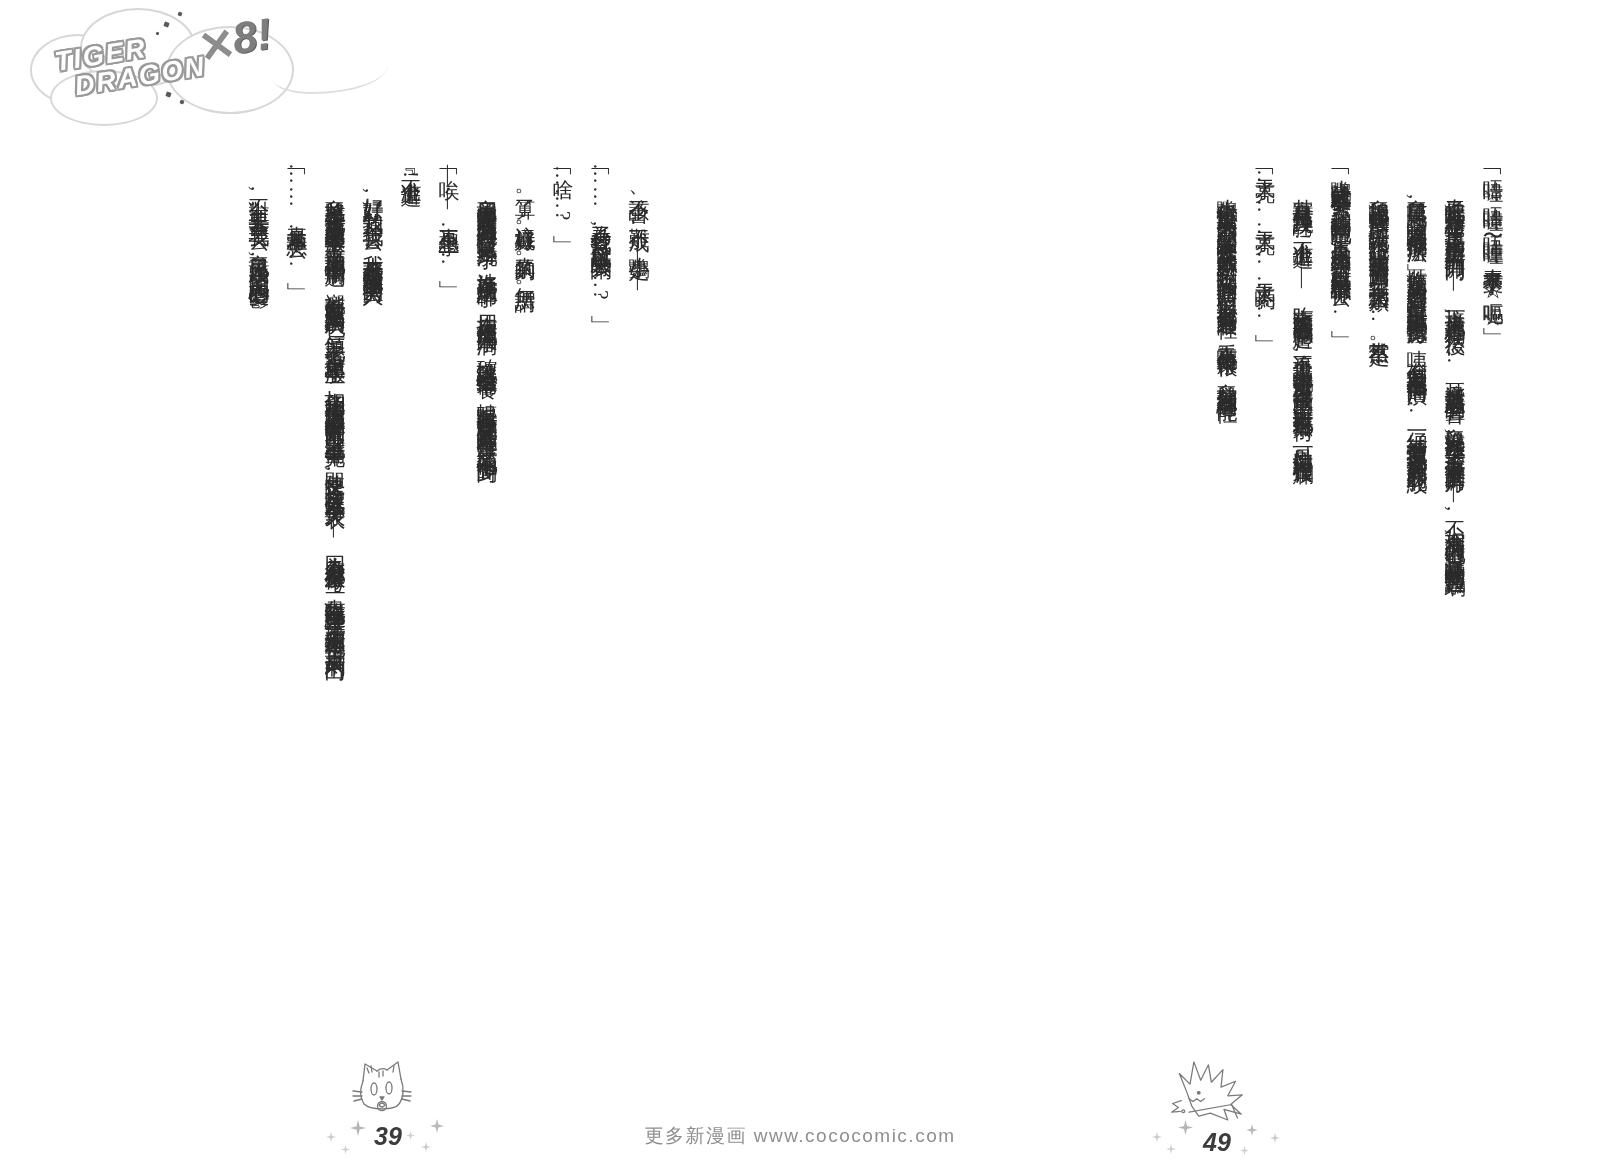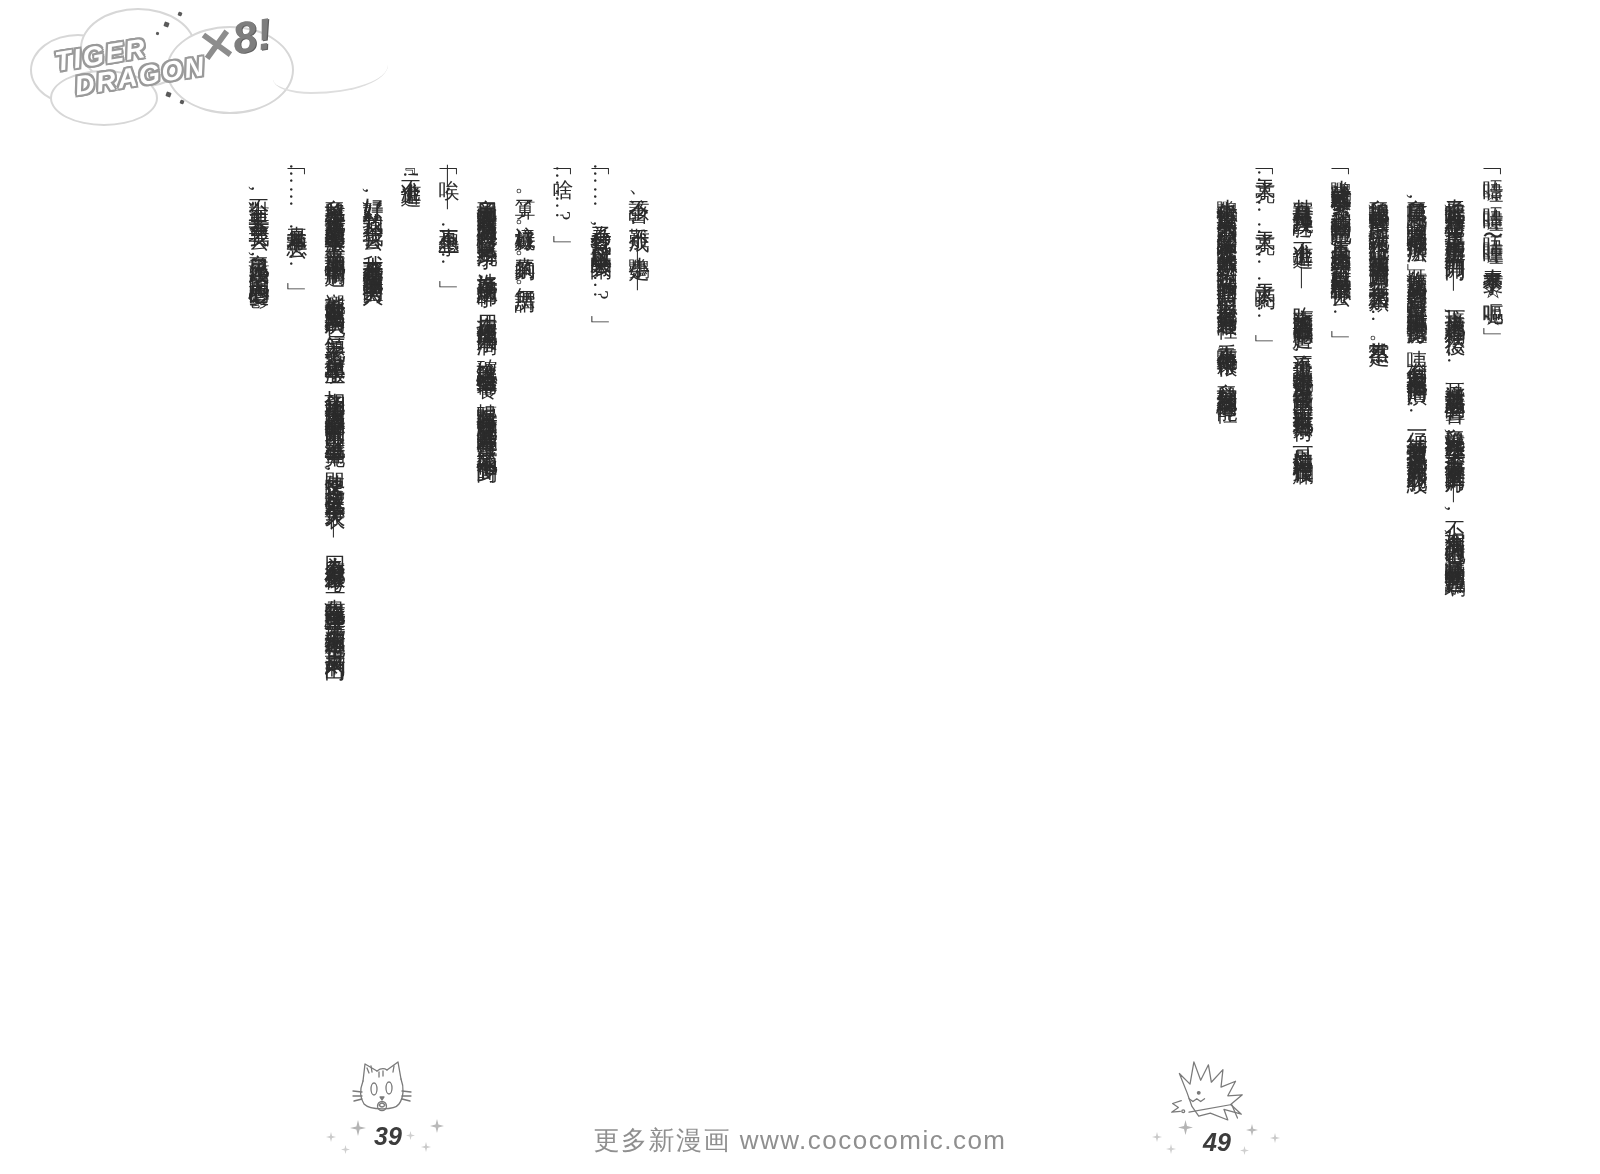--- a/index.html
+++ b/index.html
@@ -57,21 +57,21 @@
   
   .doodle { position:absolute; }
   .page-num {
     position:absolute; font-family:Liberation Sans, sans-serif;
     font-style:italic; font-weight:bold; font-size:25px; color:#3c3c3c;
   }
   .sparkle { position:absolute; }
 
   .watermark {
     position:absolute; left:0; top:1123px; width:100%; text-align:center;
-    font-family:"Liberation Sans", sans-serif; font-size:26px;
+    font-family:"Liberation Sans", sans-serif; font-size:19px;
     letter-spacing:1.5px; color:#8f8f8f;
   }
 </style>
 </head>
 <body>
 
 <div class="logo">
   <div class="puff puff1"></div>
   <div class="puff puff2"></div>
   <div class="puff puff3"></div>

